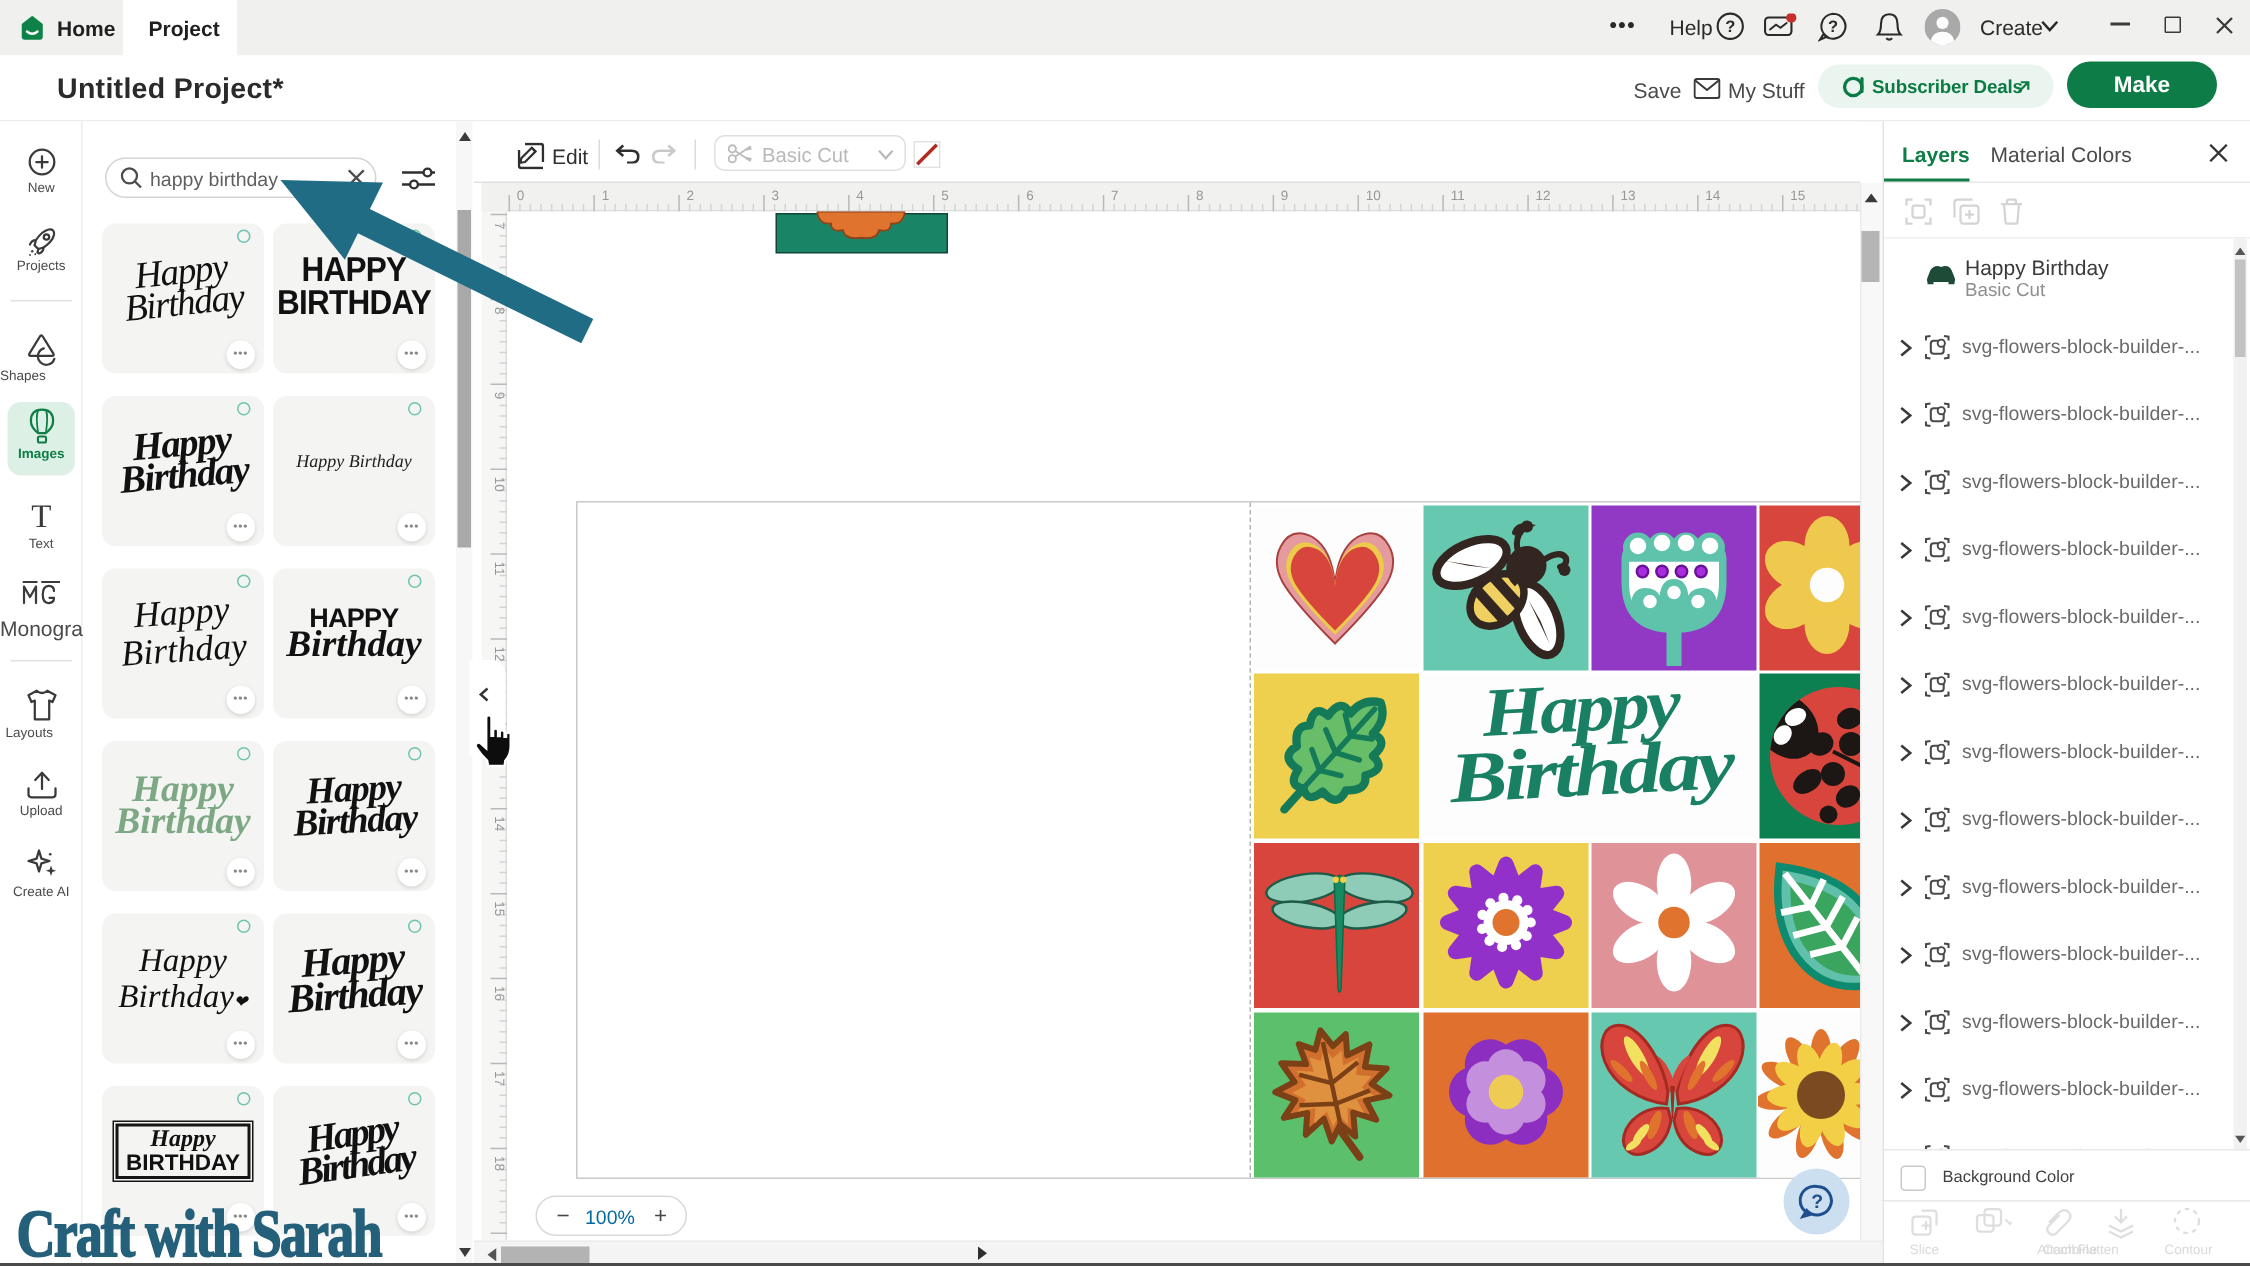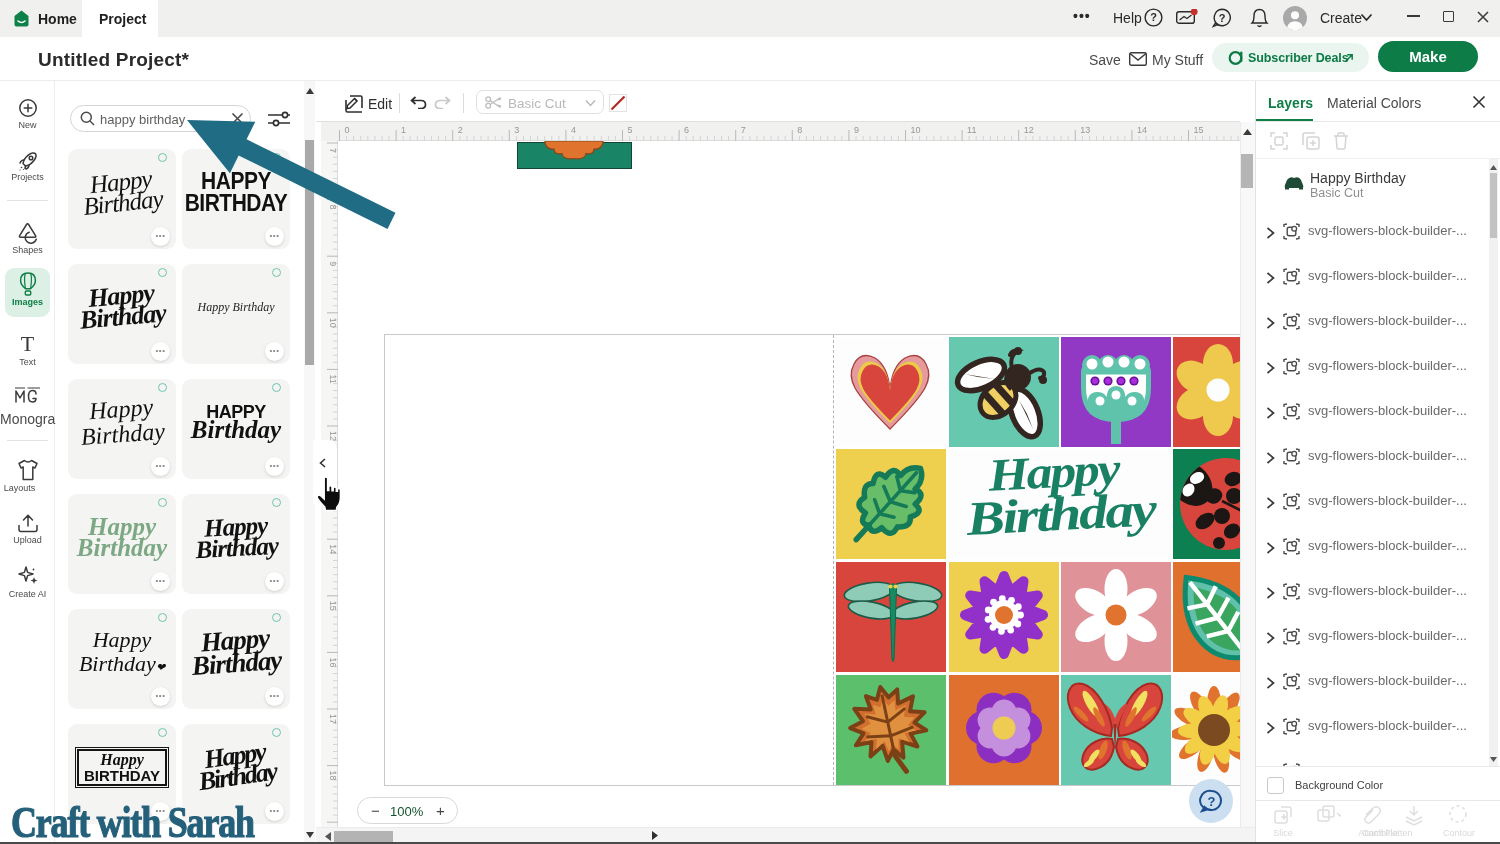--- a/index.html
+++ b/index.html
@@ -81,21 +81,21 @@
         <path d="M8 11 Q5 11 4 14 M9.5 17 L9 19.5 M13 16 Q13 19 10 20" class="ic"></path>
         <circle cx="5.5" cy="18.5" r="0.8" fill="#3a3a3a"></circle>
         <circle cx="7.5" cy="20.5" r="0.6" fill="#3a3a3a"></circle>
         <circle cx="4" cy="21" r="0.6" fill="#3a3a3a"></circle>
       </svg></span></div>
 <div class="abs" style="left:0;top:172px;width:55px;text-align:center;font-size:9px;color:#4a4a4a;font-weight:normal">Projects</div>
 <div class="abs" style="left:0;top:222px;width:55px;text-align:center"><span style="display:inline-block"><svg width="24" height="22" viewBox="0 0 24 22">
         <path d="M10.5 2.5 Q11.5 0.8 12.6 2.5 L19.5 13.6 Q20.4 15.2 18.6 15.2 L4.6 15.2 Q2.8 15.2 3.7 13.6 Z" class="ic"></path>
         <path d="M13.2 10.2 a5.6 5.6 0 1 0 7 7" class="ic"></path>
       </svg></span></div>
-<div class="abs" style="left:0;top:245px;width:55px;text-align:center;font-size:9px;color:#4a4a4a;font-weight:normal">Shapes</div>
+<div class="abs" style="left:0;top:245px;width:55px;text-align:left;font-size:9px;color:#4a4a4a;font-weight:normal">Shapes</div>
 <div class="abs" style="left:0;top:272px;width:55px;text-align:center"><span style="display:inline-block"><svg width="22" height="24" viewBox="0 0 22 24">
         <path d="M11 1 Q18.4 1 18.4 8.6 Q18.4 13 13.5 16.7 L8.5 16.7 Q3.6 13 3.6 8.6 Q3.6 1 11 1 Z" fill="none" stroke="#0e7e46" stroke-width="1.5"></path>
         <path d="M8.3 2 Q6.8 5 8.3 16 M13.7 2 Q15.2 5 13.7 16" fill="none" stroke="#0e7e46" stroke-width="1.2"></path>
         <rect x="8.3" y="19" width="5.4" height="4" rx="1" fill="none" stroke="#0e7e46" stroke-width="1.4"></rect>
       </svg></span></div>
 <div class="abs" style="left:0;top:297px;width:55px;text-align:center;font-size:9px;color:#0e7e46;font-weight:bold">Images</div>
 <div class="abs" style="left:0;top:334px;width:55px;text-align:center"><span style="display:inline-block"><div style="font-family:Liberation Serif,serif;font-size:22px;color:#3a3a3a;line-height:20px">T</div></span></div>
 <div class="abs" style="left:0;top:357px;width:55px;text-align:center;font-size:9px;color:#4a4a4a;font-weight:normal">Text</div>
 <div class="abs" style="left:0;top:386px;width:55px;text-align:center"><span style="display:inline-block"><svg width="26" height="20" viewBox="0 0 26 20">
         <path d="M1 5 L1 16 M1 5 L5 12 L9 5 L9 16" class="ic"></path>
@@ -774,21 +774,21 @@
 <svg class="abs" style="left:325px;top:832px" width="6" height="9" viewBox="0 0 6 9">
     <path d="M6 0 L0 4.5 L6 9 Z" fill="#555"></path>
   </svg>
 <div class="abs" style="left:334px;top:831px;width:59px;height:11px;background:#b3b3b3"></div>
 <svg class="abs" style="left:652px;top:831px" width="6" height="9" viewBox="0 0 6 9">
     <path d="M0 0 L6 4.5 L0 9 Z" fill="#2f2f2f"></path>
   </svg>
 
 <div class="abs" style="left:357px;top:797px;width:101px;height:27px;border:1px solid #d8d8d8;border-radius:14px;background:#fff"></div>
 <div class="abs" style="left:371px;top:802px;font-size:15px;color:#444">−</div>
-<div class="abs" style="left:390px;top:804px;font-size:13px;color:#14532d">100%</div>
+<div class="abs" style="left:390px;top:804px;font-size:13px;color:#0369a1">100%</div>
 <div class="abs" style="left:436px;top:802px;font-size:15px;color:#444">+</div>
 <div class="abs" style="left:1189px;top:779px;width:44px;height:44px;border-radius:50%;background:#ccdff0"></div>
 <svg class="abs" style="left:1199px;top:789px" width="25" height="25" viewBox="0 0 25 25">
  <path d="M12.5 2 a9.5 9.5 0 1 1 -7 16 L3 22 L8.2 20.5 A9.5 9.5 0 0 1 12.5 2 Z" fill="none" stroke="#1d4f8f" stroke-width="2"></path>
  <text x="12.5" y="16.5" font-size="13" font-weight="bold" fill="#1d4f8f" text-anchor="middle" font-family="Liberation Sans">?</text>
 </svg>
 <div class="abs" style="left:313px;top:440px;width:24px;height:64px;background:#fff;border-radius:0 9px 9px 0"></div>
 <svg class="abs" style="left:319px;top:458px" width="7" height="10" viewBox="0 0 7 10">
     <path d="M6 1 L1.5 5 L6 9" stroke="#333" stroke-width="1.6" fill="none"></path>
   </svg>

